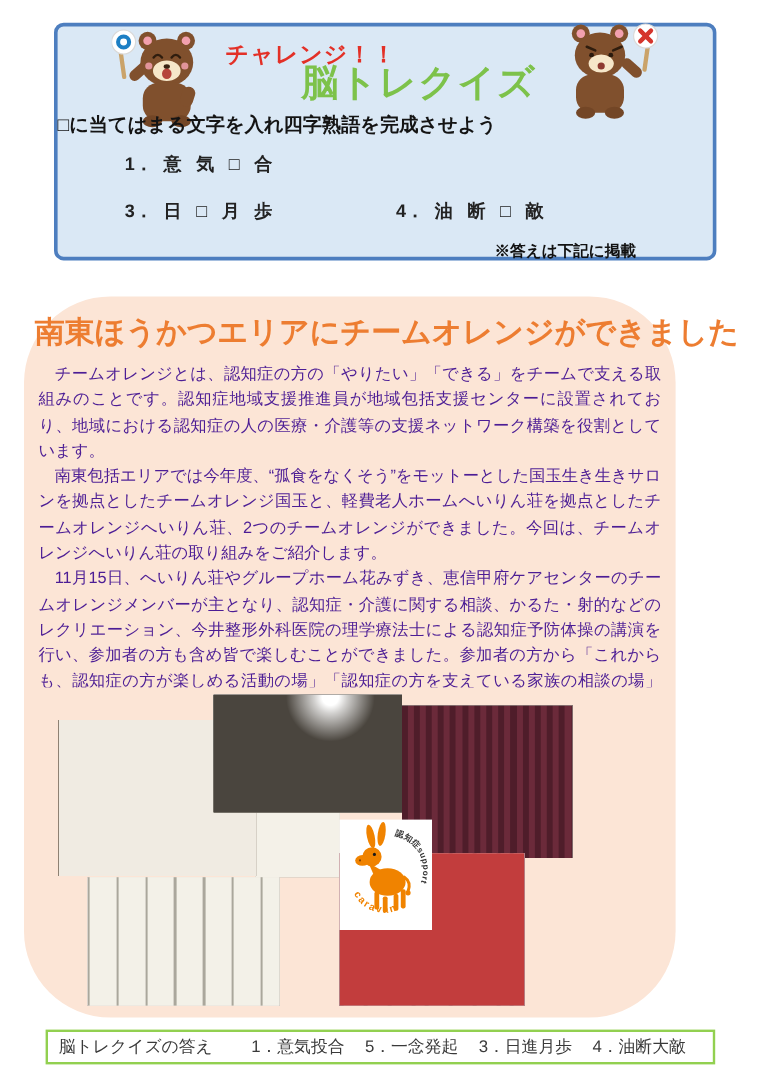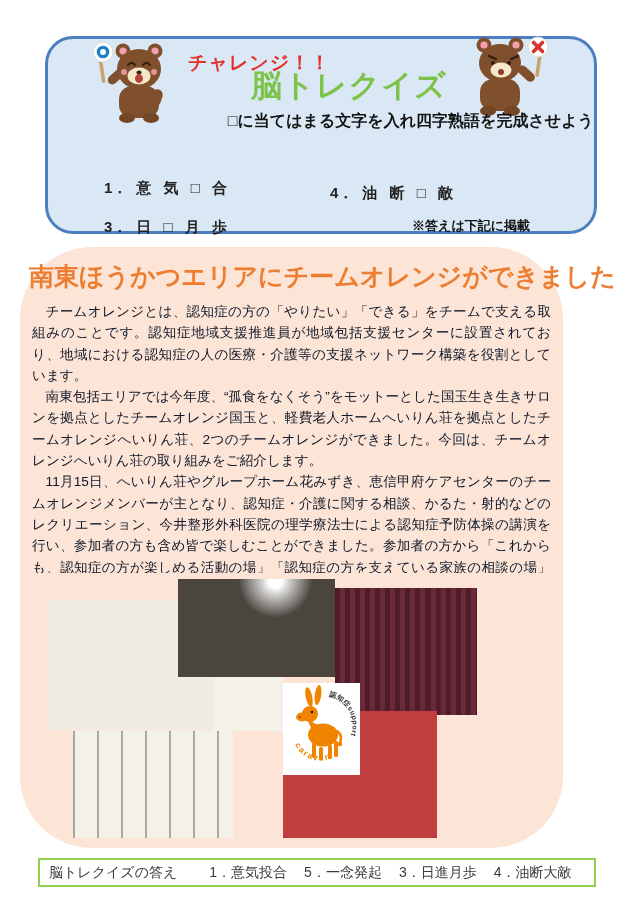--- a/index.html
+++ b/index.html
@@ -1,44 +1,44 @@
 <!DOCTYPE html>
 <html><head>
 <meta charset="utf-8">
 <style>
   html,body{margin:0;padding:0;background:#fff;}
   .page{position:relative;width:641px;height:909px;background:#fff;overflow:hidden;
         font-family:"Liberation Sans",sans-serif;}
 
   
-  #quiz-box{position:absolute;left:45px;top:36px;width:546px;height:192px;
-    background:#dae8f5;border:3px solid #4d7ebf;border-radius:28px;}
+  #quiz-box{position:absolute;left:45px;top:19px;width:546px;height:192px;
+    background:#dae8f5;border:3px solid #4d7ebf;border-radius:8px;}
   #bear-ok{position:absolute;left:45px;top:0px;width:92px;height:86px;}
   #bear-ng{position:absolute;left:412px;top:-4px;width:90px;height:84px;}
   #challenge{position:absolute;left:140px;top:11px;font-size:19px;font-weight:bold;
     color:#e33027;letter-spacing:1px;white-space:nowrap;}
   #quiz-title{position:absolute;left:203px;top:26px;font-size:31px;font-weight:bold;
     color:#7dc24a;letter-spacing:1px;white-space:nowrap;}
-  #quiz-subtitle{position:absolute;left:0;top:72px;width:100%;text-align:right;
+  #quiz-subtitle{position:absolute;left:0;top:72px;width:100%;text-align:left;
     font-size:16px;font-weight:bold;color:#141414;white-space:nowrap;}
   .quiz-row{position:absolute;left:0;width:100%;height:20px;}
   #quiz-row-1{top:106px;} #quiz-row-2{top:145px;padding-left:46px;}
   .quiz-cell{position:absolute;font-size:15px;font-weight:600;color:#222;white-space:nowrap;}
-  .quiz-cell.c1{left:56px;margin-top:34px;} .quiz-cell.c2{left:282px;}
+  .quiz-cell.c1{left:56px;} .quiz-cell.c2{left:282px;}
   .qnum{margin-right:9px;}
   .qtxt{letter-spacing:2px;word-spacing:4px;}
   #quiz-note{position:absolute;right:64px;top:178px;font-size:13px;font-weight:bold;color:#111;}
 
   
   #article{position:absolute;left:20px;top:247px;width:543px;height:601px;
     background:#fce5d6;border-radius:72px;z-index:0;}
   #article-title{margin:13px 0 0 0;padding-left:9px;font-size:25px;font-weight:bold;
     color:#ed7d31;letter-spacing:0px;white-space:nowrap;}
   #article-body{margin:8px 12px 0 12px;height:272px;overflow:hidden;font-size:13.6px;
-    line-height:21.3px;color:#0f172a;text-align:justify;}
+    line-height:21.3px;color:#4c1d95;text-align:justify;}
   #article-body p{margin:0;text-indent:1em;}
 
   
   .photo{position:absolute;background-repeat:no-repeat;}
   #photo-flyers{left:213px;top:668px;width:70px;height:63px;z-index:1;
     background:
       linear-gradient(#f4f1e8,#f4f1e8) 15% 20%/40% 26%,
       linear-gradient(#efece2,#efece2) 70% 50%/44% 28%,
       linear-gradient(#e9e5da,#e9e5da) 28% 80%/38% 24%,
       linear-gradient(#443327,#443327);}

